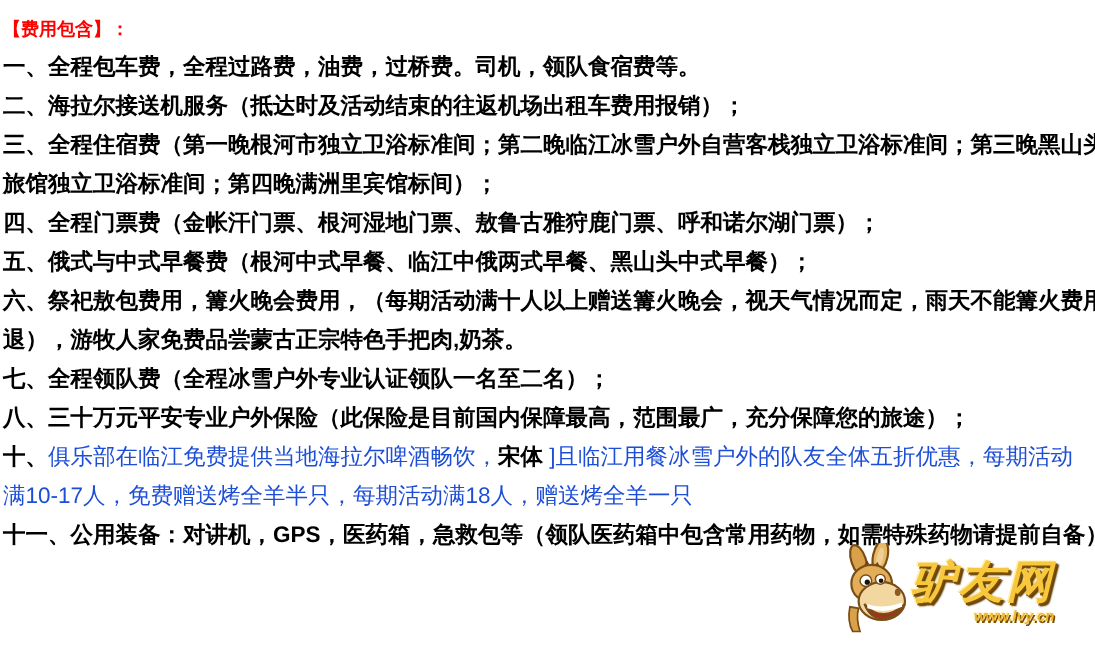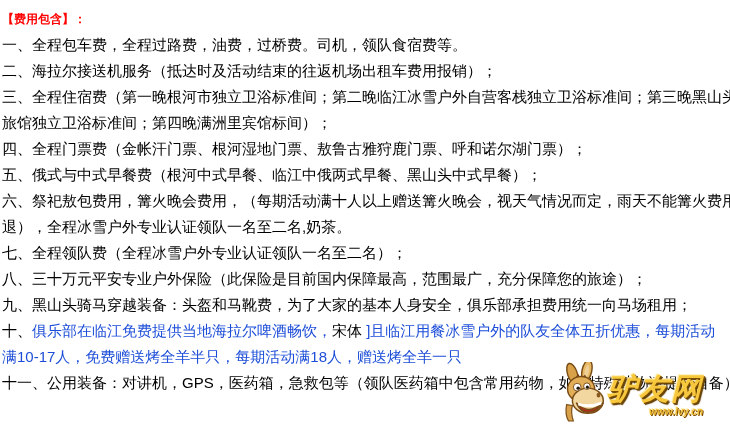--- a/index.html
+++ b/index.html
@@ -28,21 +28,21 @@
     font-size: 12px;
     font-weight: bold;
     color: #ff0000;
     white-space: nowrap;
   }
   .line {
     white-space: nowrap;
   }
   .seg-n {
     color: #000000;
-    font-weight: normal;
+    font-weight: bold;
   }
   .seg-r {
     color: #1d4ed8;
     font-weight: normal;
   }
   
   .watermark {
     position: absolute;
     right: 0px;
     bottom: 12px;
@@ -97,24 +97,23 @@
 <div class="doc">
   <div class="doc-title">【费用包含】：</div>
   <div>
       <div class="line"><span class="seg-n">一、全程包车费，全程过路费，油费，过桥费。司机，领队食宿费等。</span></div>
       <div class="line"><span class="seg-n">二、海拉尔接送机服务（抵达时及活动结束的往返机场出租车费用报销）；</span></div>
       <div class="line"><span class="seg-n">三、全程住宿费（第一晚根河市独立卫浴标准间；第二晚临江冰雪户外自营客栈独立卫浴标准间；第三晚黑山头家庭</span></div>
       <div class="line"><span class="seg-n">旅馆独立卫浴标准间；第四晚满洲里宾馆标间）；</span></div>
       <div class="line"><span class="seg-n">四、全程门票费（金帐汗门票、根河湿地门票、敖鲁古雅狩鹿门票、呼和诺尔湖门票）；</span></div>
       <div class="line"><span class="seg-n">五、俄式与中式早餐费（根河中式早餐、临江中俄两式早餐、黑山头中式早餐）；</span></div>
       <div class="line"><span class="seg-n">六、祭祀敖包费用，篝火晚会费用，（每期活动满十人以上赠送篝火晚会，视天气情况而定，雨天不能篝火费用不</span></div>
-      <div class="line"><span class="seg-n">退），全程冰雪户外专业认证领队一名至二名,奶茶。</span></div>
+      <div class="line"><span class="seg-n">退），游牧人家免费品尝蒙古正宗特色手把肉,奶茶。</span></div>
       <div class="line"><span class="seg-n">七、全程领队费（全程冰雪户外专业认证领队一名至二名）；</span></div>
       <div class="line"><span class="seg-n">八、三十万元平安专业户外保险（此保险是目前国内保障最高，范围最广，充分保障您的旅途）；</span></div>
-      <div class="line"><span class="seg-n">九、黑山头骑马穿越装备：头盔和马靴费，为了大家的基本人身安全，俱乐部承担费用统一向马场租用；</span></div>
       <div class="line"><span class="seg-n">十、</span><span class="seg-r">俱乐部在临江免费提供当地海拉尔啤酒畅饮，</span><span class="seg-n">宋体 </span><span class="seg-r">]且临江用餐冰雪户外的队友全体五折优惠，每期活动</span></div>
       <div class="line"><span class="seg-r">满10-17人，免费赠送烤全羊半只，每期活动满18人，赠送烤全羊一只</span></div>
       <div class="line"><span class="seg-n">十一、公用装备：对讲机，GPS，医药箱，急救包等（领队医药箱中包含常用药物，如需特殊药物请提前自备）；</span></div>
     </div>
 </div>
 
 <div class="watermark">
 
   <svg class="donkey" viewBox="0 0 60 62" xmlns="http://www.w3.org/2000/svg">
 

